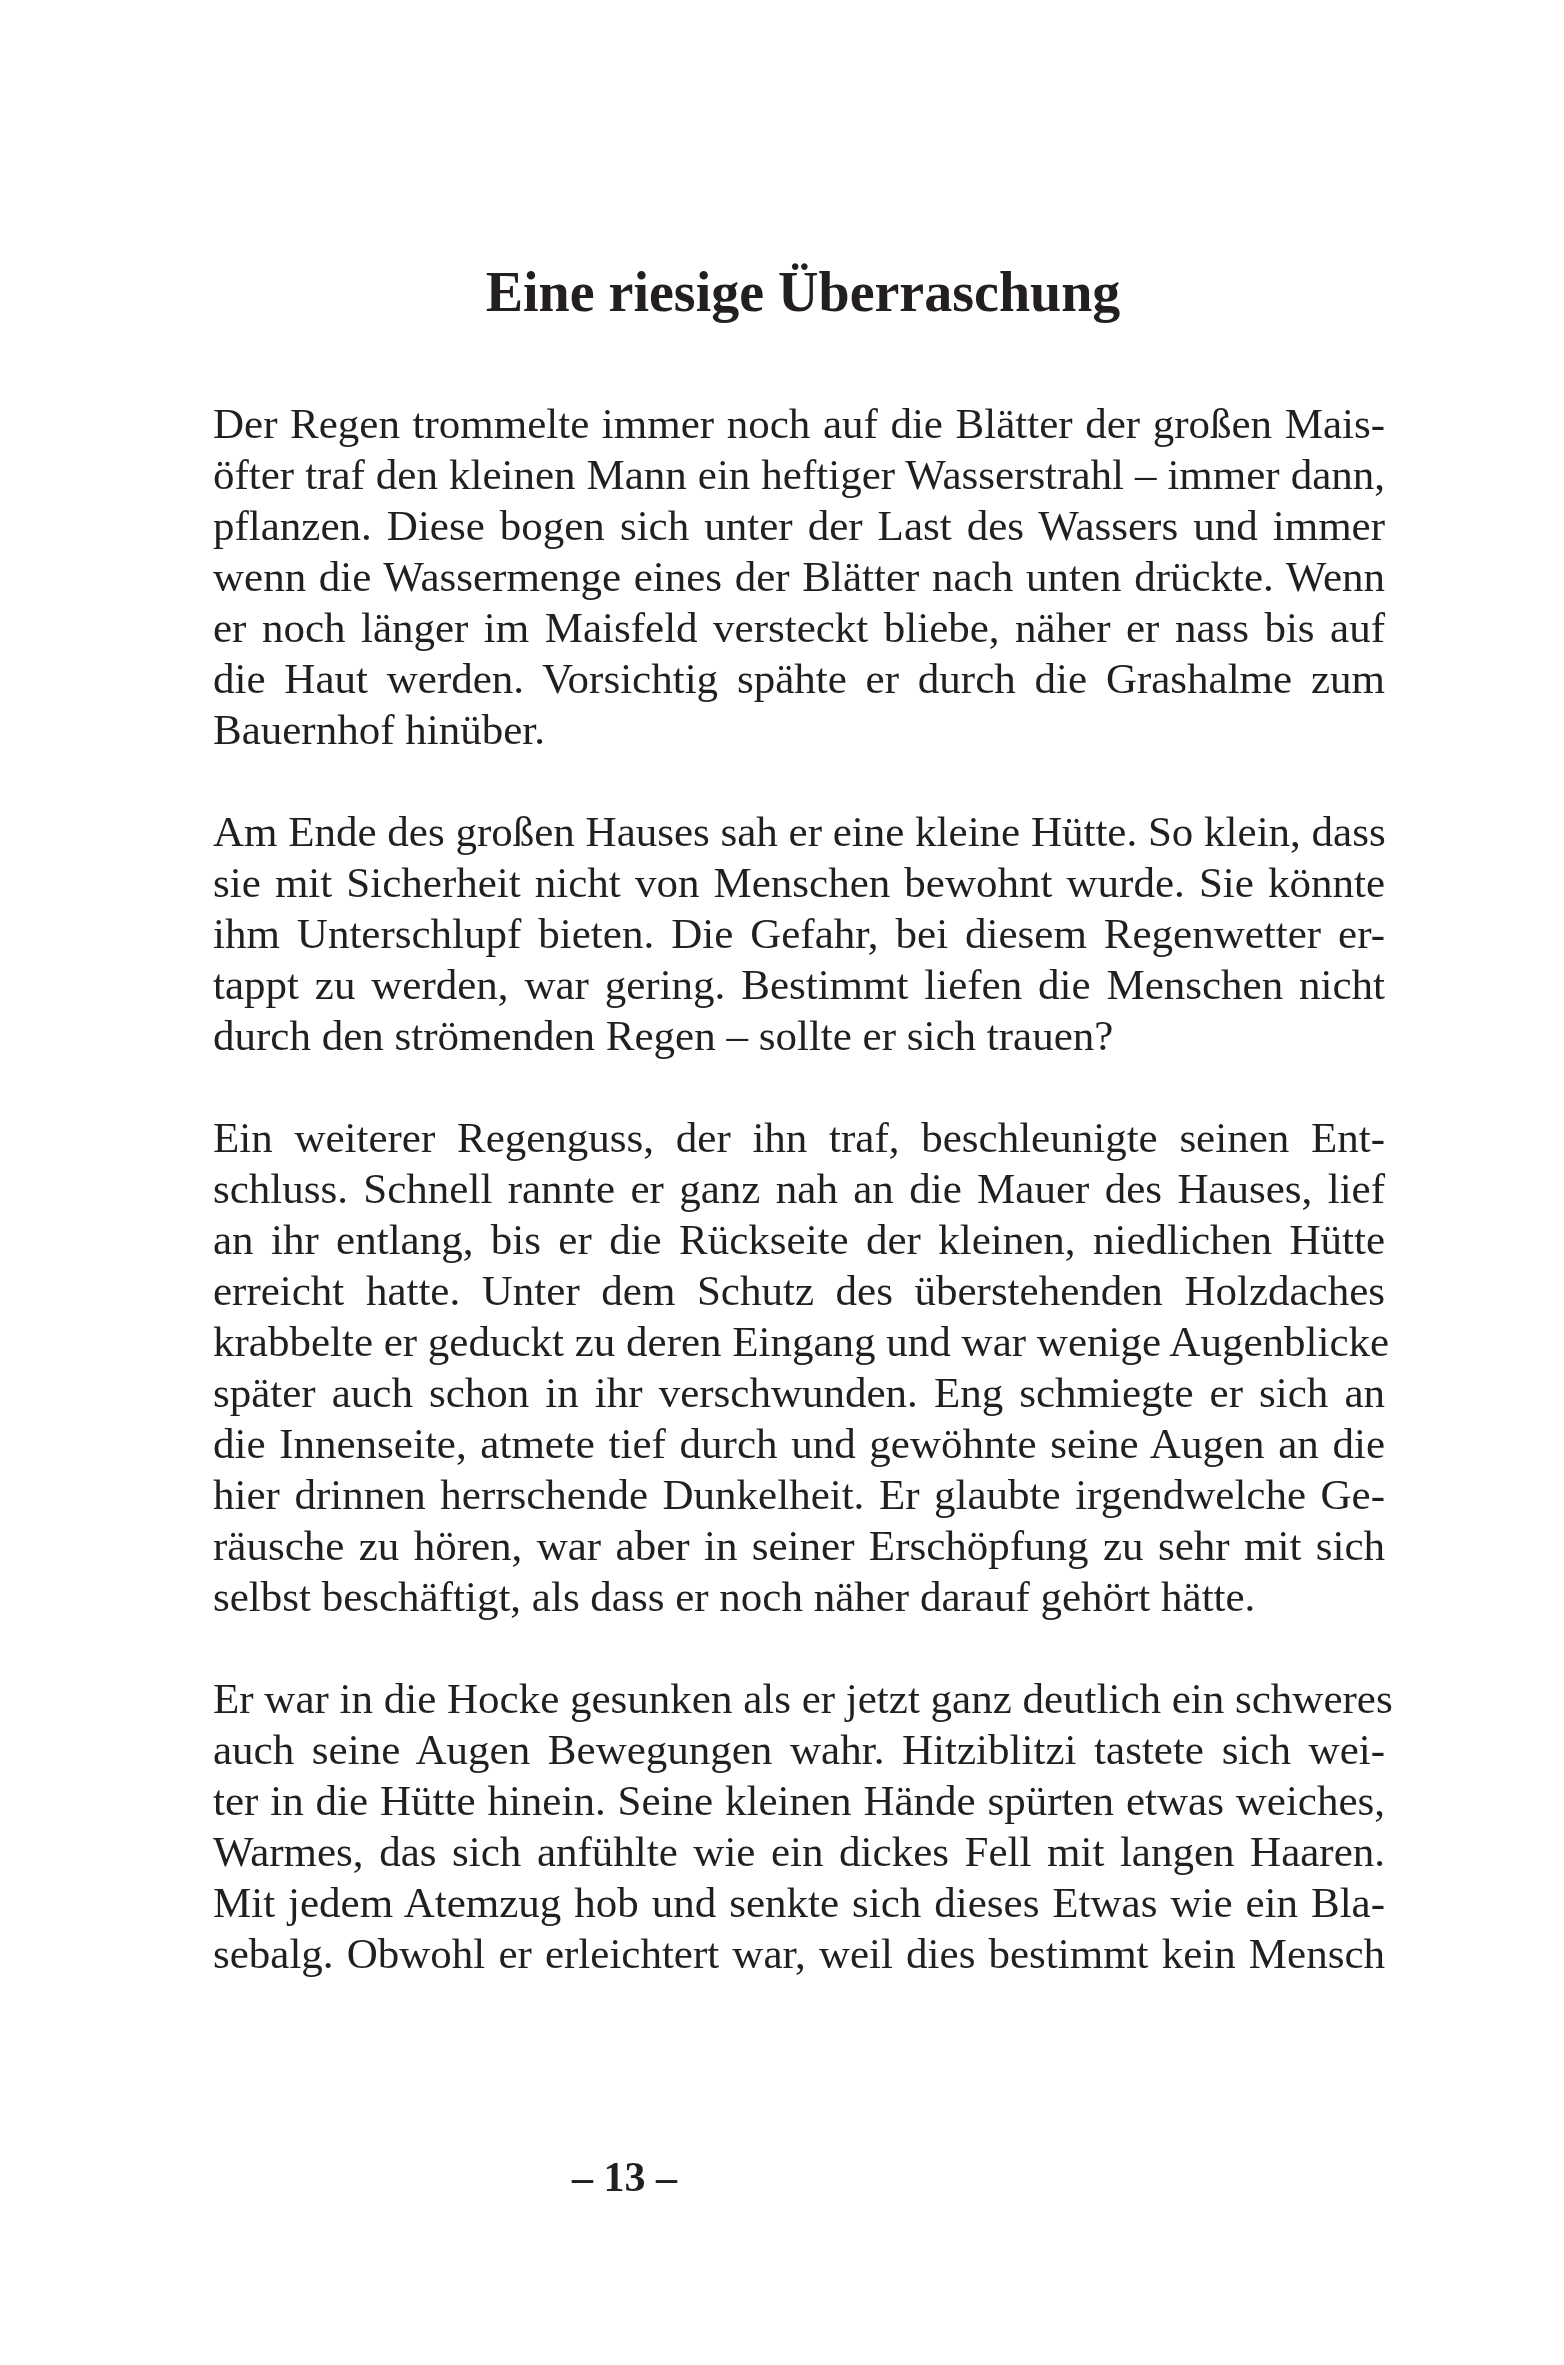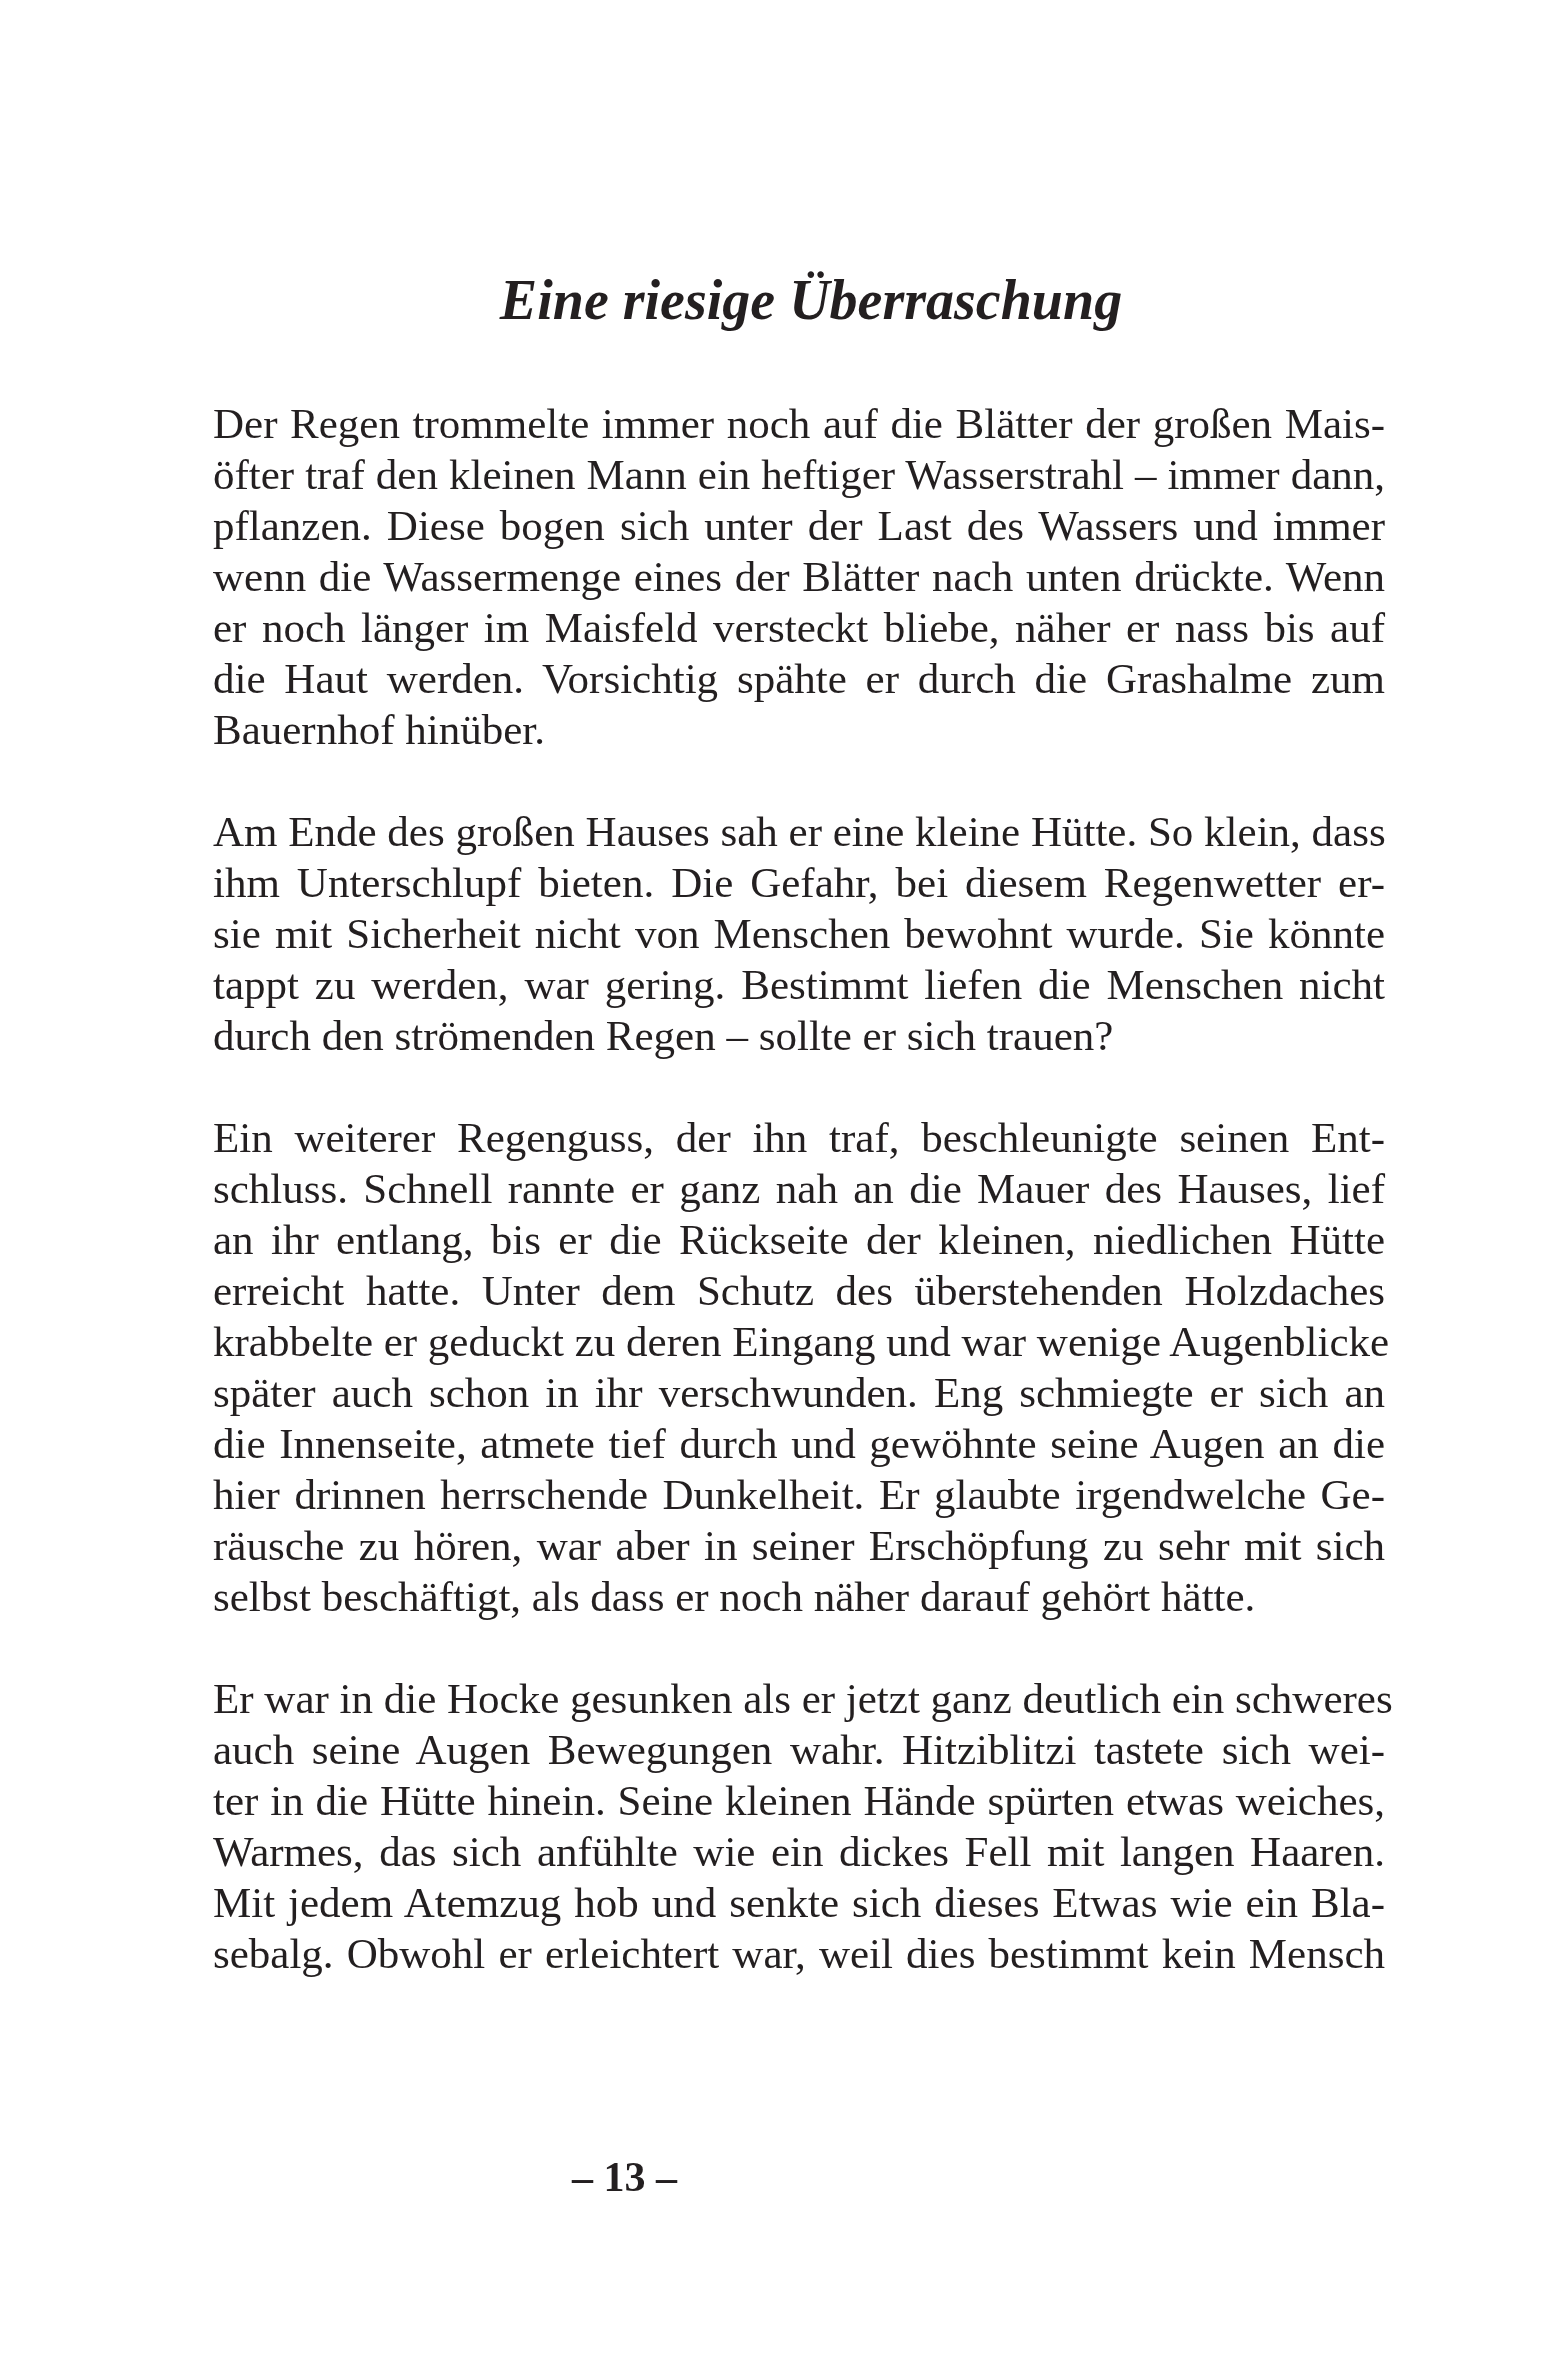--- a/index.html
+++ b/index.html
@@ -21,27 +21,26 @@
     width: 1565px;
     height: 2459px;
     background: #ffffff;
   }
   .chapter-title {
     position: absolute;
     left: 213px;
     width: 1172px;
     top: 255px;
     height: 66px;
-    margin: 12px;
+    margin: 4px;
     font-size: 56px;
     font-weight: bold;
     line-height: 66px;
     text-align: center;
     white-space: nowrap;
-    font-style: italic;
   }
   .body-text {
     position: absolute;
     left: 213px;
     top: 382px;
     width: 1172px;
     font-size: 43px;
   }
   .paragraph {
     margin: 16px 0 51px 0;
@@ -86,22 +85,22 @@
       <span class="line">öfter traf den kleinen Mann ein heftiger Wasserstrahl – immer dann,</span>
       <span class="line">pflanzen. Diese bogen sich unter der Last des Wassers und immer</span>
       <span class="line">wenn die Wassermenge eines der Blätter nach unten drückte. Wenn</span>
       <span class="line">er noch länger im Maisfeld versteckt bliebe, näher er nass bis auf</span>
       <span class="line">die Haut werden. Vorsichtig spähte er durch die Grashalme zum</span>
       <span class="line last">Bauernhof hinüber.</span>
     </p>
 
     <p class="paragraph">
       <span class="line">Am Ende des großen Hauses sah er eine kleine Hütte. So klein, dass</span>
+      <span class="line">sie mit Sicherheit nicht von Menschen bewohnt wurde. Sie könnte</span>
       <span class="line">ihm Unterschlupf bieten. Die Gefahr, bei diesem Regenwetter er-</span>
-      <span class="line">sie mit Sicherheit nicht von Menschen bewohnt wurde. Sie könnte</span>
       <span class="line">tappt zu werden, war gering. Bestimmt liefen die Menschen nicht</span>
       <span class="line last">durch den strömenden Regen – sollte er sich trauen?</span>
     </p>
 
     <p class="paragraph">
       <span class="line">Ein weiterer Regenguss, der ihn traf, beschleunigte seinen Ent-</span>
       <span class="line">schluss. Schnell rannte er ganz nah an die Mauer des Hauses, lief</span>
       <span class="line">an ihr entlang, bis er die Rückseite der kleinen, niedlichen Hütte</span>
       <span class="line">erreicht hatte. Unter dem Schutz des überstehenden Holzdaches</span>
       <span class="line">krabbelte er geduckt zu deren Eingang und war wenige Augenblicke</span>

